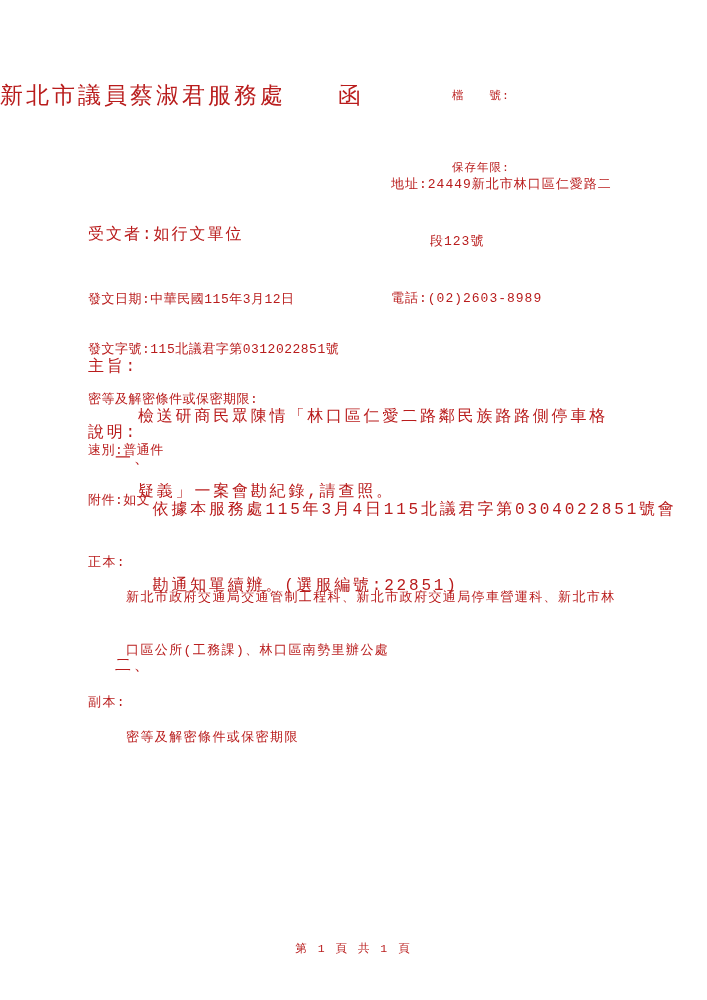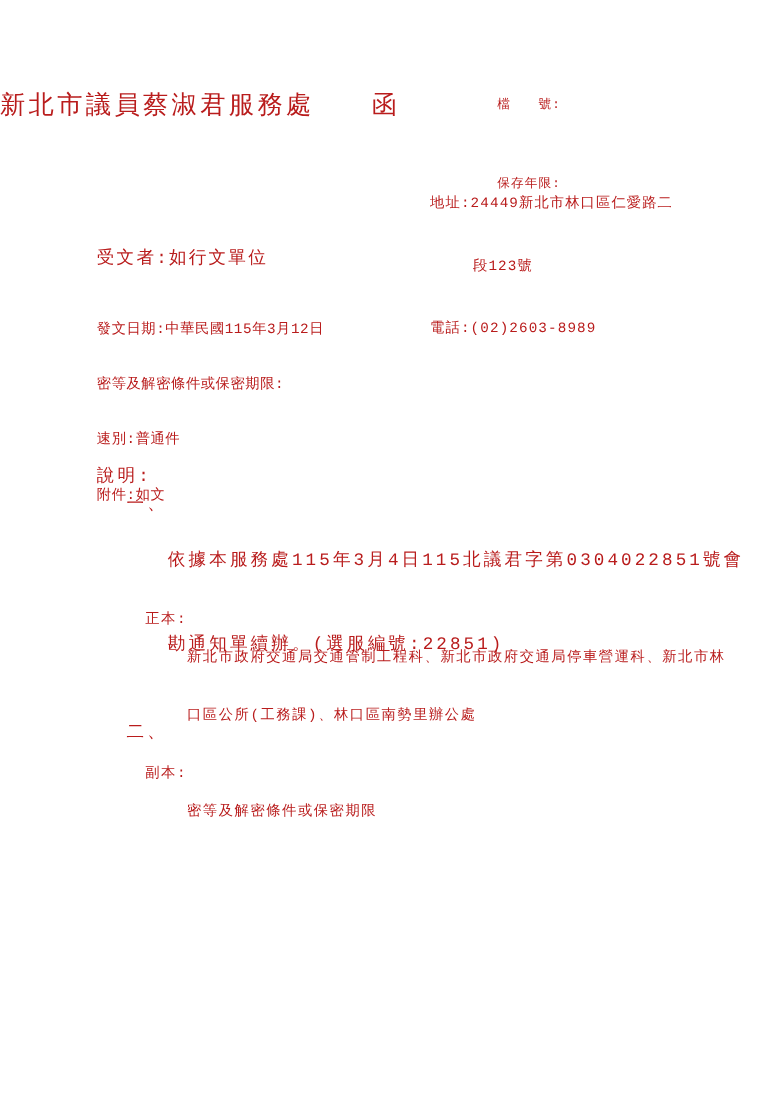--- a/index.html
+++ b/index.html
@@ -92,21 +92,21 @@
   .explain .lines { flex: 1 1 auto; white-space: pre; }
   
   .copies {
     position: absolute;
     top: 554px;
     left: 88px;
     font-size: 13px;
     line-height: 17.5px;
     letter-spacing: 1.4px;
   }
-  .copies .lbl { white-space: pre; margin-left: 44px; }
+  .copies .lbl { white-space: pre; }
   .copies .lines { white-space: pre; }
   
   .footer {
     position: absolute;
     top: 941px;
     left: 0;
     width: 100%;
     text-align: center;
     font-size: 11.5px;
     letter-spacing: 2px;
@@ -128,25 +128,33 @@
   <div class="sender">
     <div>地址:24449新北市林口區仁愛路二</div>
     <div class="indent">段123號</div>
     <div>電話:(02)2603-8989</div>
   </div>
 
   <div class="recipient">受文者:如行文單位</div>
 
   <div class="meta">
     <div>發文日期:中華民國115年3月12日</div>
+    <div>發文字號:115北議君字第0312022851號</div>
     <div>密等及解密條件或保密期限:</div>
     <div>速別:普通件</div>
     <div>附件:如文</div>
   </div>
 
+  <div class="subject hang-row">
+    <span class="lbl">主旨:</span>
+    <div class="lines">
+      <div>檢送研商民眾陳情「林口區仁愛二路鄰民族路路側停車格</div>
+      <div>疑義」一案會勘紀錄,請查照。</div>
+    </div>
+  </div>
 
   <div class="explain">
     <div class="section-label">說明:</div>
     <div class="item">
       <span class="num">一、</span>
       <div class="lines">
         <div>依據本服務處115年3月4日115北議君字第0304022851號會</div>
         <div>勘通知單續辦。(選服編號:22851)</div>
       </div>
     </div>
@@ -166,14 +174,15 @@
       </div>
     </div>
     <div class="hang-row">
       <span class="lbl">副本:</span>
       <div class="lines">
         <div>密等及解密條件或保密期限</div>
       </div>
     </div>
   </div>
 
+  <div class="footer">第 1 頁 共 1 頁</div>
 
 </div>
 
 </body></html>

